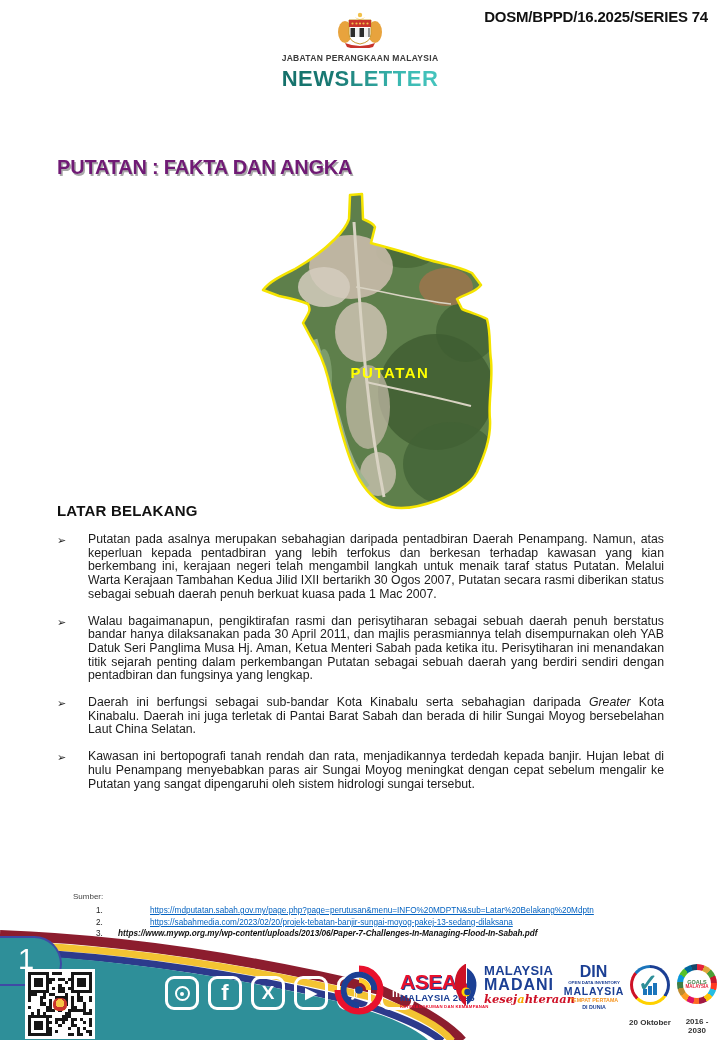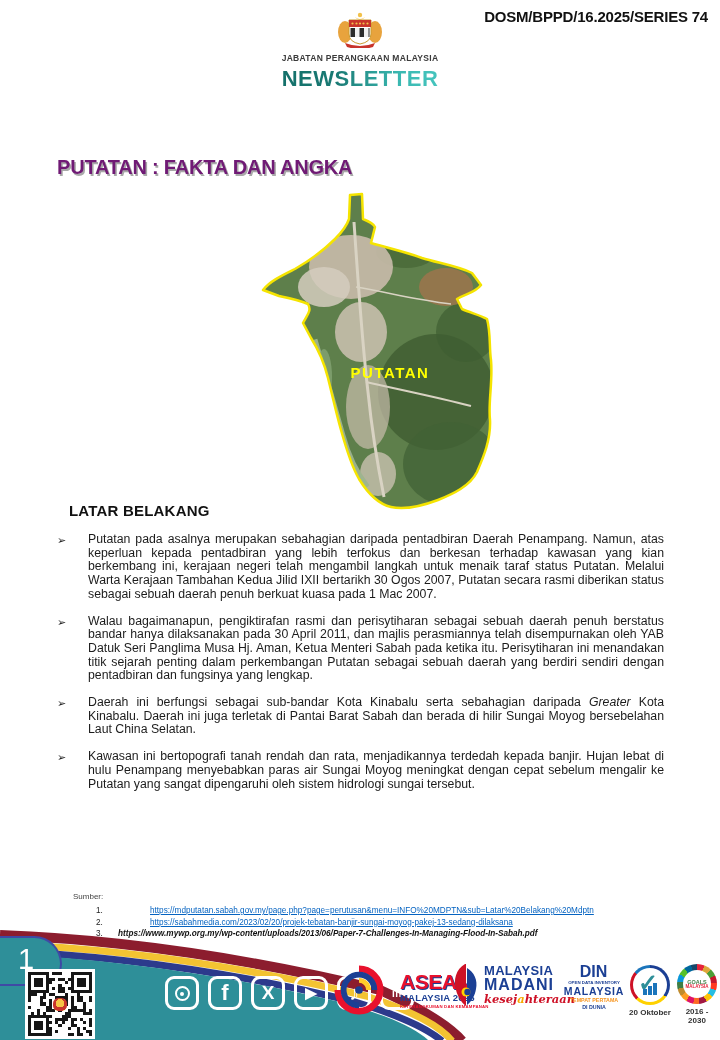--- a/index.html
+++ b/index.html
@@ -21,21 +21,21 @@
   
   .title-main{position:absolute;left:57px;top:116px;font-size:34px;font-weight:900;
       letter-spacing:-.5px;color:#1a7a74;text-shadow:2px 2px 0 #3f3f3f;}
   .title-sub{position:absolute;left:57px;top:156px;font-size:20px;font-weight:800;
       color:#701a75;text-shadow:1.5px 1.5px 0 #a9a9a9;letter-spacing:-.2px;}
 
   
   .map-wrap{position:absolute;left:256px;top:192px;width:242px;height:318px;}
 
   
-  .section-heading{position:absolute;left:69px;top:502px;font-size:15px;font-weight:700;
+  .section-heading{position:absolute;left:57px;top:502px;font-size:15px;font-weight:700;
       color:#111;letter-spacing:.2px;}
   .bullets{position:absolute;left:57px;top:533px;width:607px;}
   .bullet{display:flex;margin-bottom:13px;}
   .bullet .mk{width:31px;flex:none;font-size:11px;color:#222;padding-top:1px;}
   .bullet .tx{flex:1;font-size:12.3px;line-height:13.7px;color:#1c1c1c;
       text-align:justify;text-justify:inter-word;}
   .it{font-style:italic;}
 
   
   .sources-label{position:absolute;left:57px;top:892px;font-size:8px;color:#444;padding-left:16px;}
@@ -105,21 +105,21 @@
   .sdg{left:676px;top:36px;display:block;width:42px;text-align:center;}
   .sdg-ring{width:40px;height:40px;border-radius:50%;margin:0 auto;position:relative;
    background:conic-gradient(#e5243b 0 6%,#dda63a 6% 12%,#4c9f38 12% 18%,#c5192d 18% 24%,
     #ff3a21 24% 30%,#26bde2 30% 36%,#fcc30b 36% 42%,#a21942 42% 48%,#fd6925 48% 53%,
     #dd1367 53% 59%,#fd9d24 59% 65%,#bf8b2e 65% 71%,#3f7e44 71% 77%,#0a97d9 77% 83%,
     #56c02b 83% 89%,#00689d 89% 95%,#19486a 95% 100%);}
   .sdg-in{position:absolute;left:6px;top:6px;width:28px;height:28px;border-radius:50%;background:#fff;
       display:flex;flex-direction:column;align-items:center;justify-content:center;line-height:1.1;}
   .sdg-c1{font-size:5.5px;font-weight:900;color:#3f7e44;}
   .sdg-c2{font-size:4.5px;font-weight:900;color:#e5243b;}
-  .logo-cap{font-size:8px;font-weight:700;color:#333;margin-top:3px;text-align:center;}
+  .logo-cap{font-size:8px;font-weight:700;color:#333;margin-top:13px;text-align:center;}
 </style>
 </head>
 <body>
 
 <div id="page">
 
   <div class="doc-ref">DOSM/BPPD/16.2025/SERIES 74</div>
 
   <div class="masthead">
     <span class="crest">

